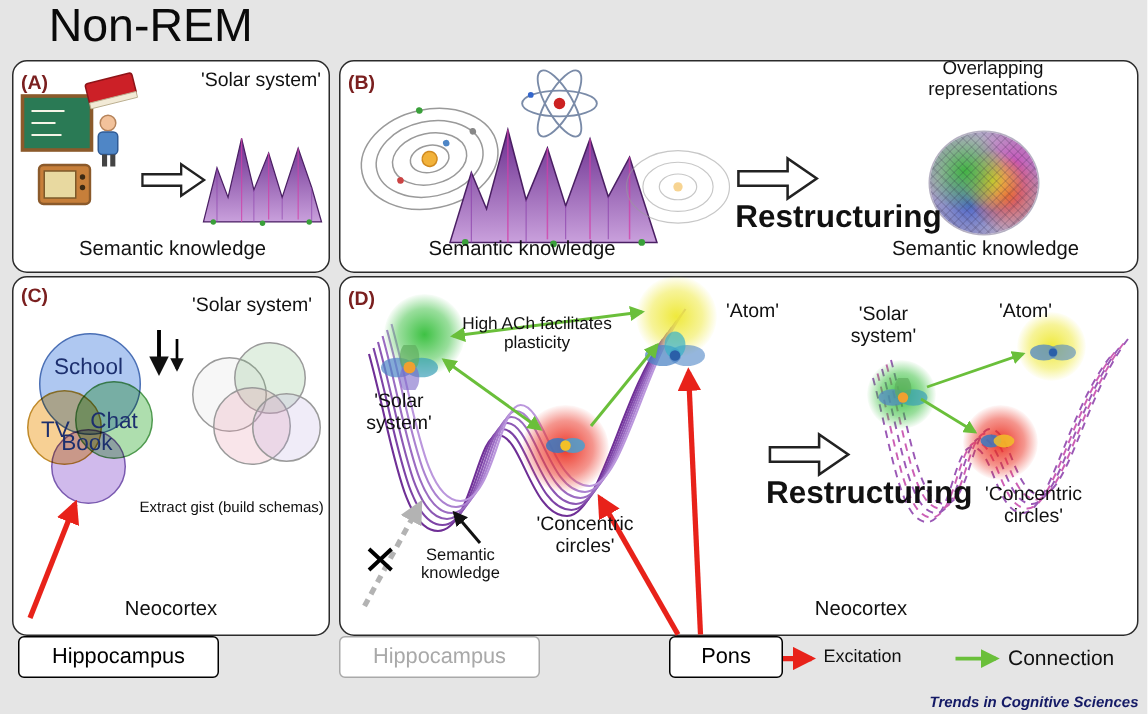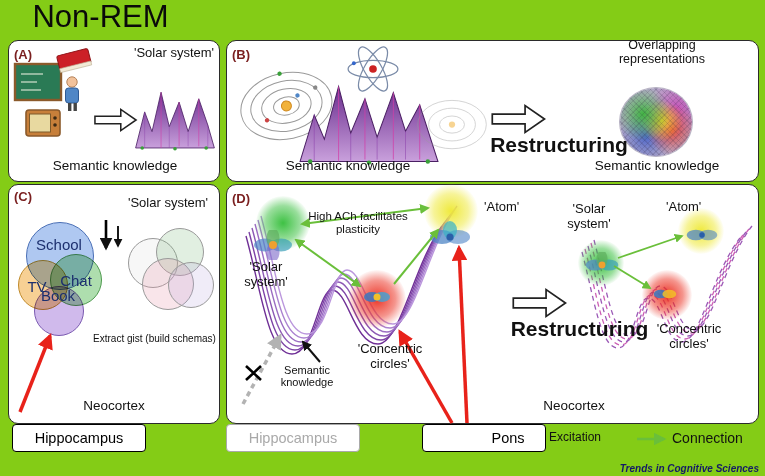--- a/index.html
+++ b/index.html
@@ -1,16 +1,16 @@
 <!DOCTYPE html>
 <html><head>
 <meta charset="utf-8">
 <style>
   html,body{margin:0;padding:0;background:#fff;}
-  #fig{position:relative;width:765px;height:476px;background:#84cc16;overflow:hidden;
+  #fig{position:relative;width:765px;height:476px;background:#e5e5e5;overflow:hidden;
        font-family:"Liberation Sans",sans-serif;color:#111;}
   .panel{position:absolute;border:1.6px solid #2b2b2b;border-radius:10px;background:#fff;z-index:1;}
   .txt{position:absolute;z-index:8;line-height:1.12;}
   .center{text-align:center;}
   .title{font-size:31px;color:#0a0a0a;z-index:8;}
   .plabel{font-weight:bold;font-size:13px;color:#7a1f1f;z-index:8;}
   .lab13{font-size:13px;}
   .lab135{font-size:13.5px;}
   .restruct{font-size:21px;font-weight:bold;}
   .vcirc{position:absolute;border-radius:50%;mix-blend-mode:multiply;z-index:2;}
@@ -286,21 +286,21 @@
   <div class="txt lab13" style="left:666px;top:200px;width:60px;">'Atom'</div>
   <div class="txt lab13 center" style="left:644px;top:322px;width:90px;">'Concentric circles'</div>
   <div class="txt lab135 center" style="left:514px;top:398px;width:120px;">Neocortex</div>
 
   <div class="box" style="left:12px;top:424px;width:132px;height:26px;border:1.6px solid #000;color:#000;">
     <span>Hippocampus</span>
   </div>
   <div class="box" style="left:226px;top:424px;width:132px;height:26px;border:1.6px solid #a9a9a9;color:#a9a9a9;">
     <span>Hippocampus</span>
   </div>
-  <div class="box" style="left:422px;top:424px;width:74px;height:26px;border:1.6px solid #000;color:#000;padding-left:48px;">
+  <div class="box" style="left:446px;top:424px;width:74px;height:26px;border:1.6px solid #000;color:#000;">
     <span>Pons</span>
   </div>
   <div class="txt" style="left:549px;top:431px;font-size:12px;">Excitation</div>
   <div class="txt" style="left:672px;top:431px;font-size:14px;">Connection</div>
   <div class="journal">Trends in Cognitive Sciences</div>
 
   <svg id="overlay" width="765" height="476" viewBox="0 0 765 476">
     <defs>
       <marker id="ah-red" viewBox="0 0 10 10" refX="8" refY="5" markerWidth="4.5" markerHeight="4.5" orient="auto-start-reverse">
           <path d="M0,0 L10,5 L0,10 z" fill="#e8221a"></path>

